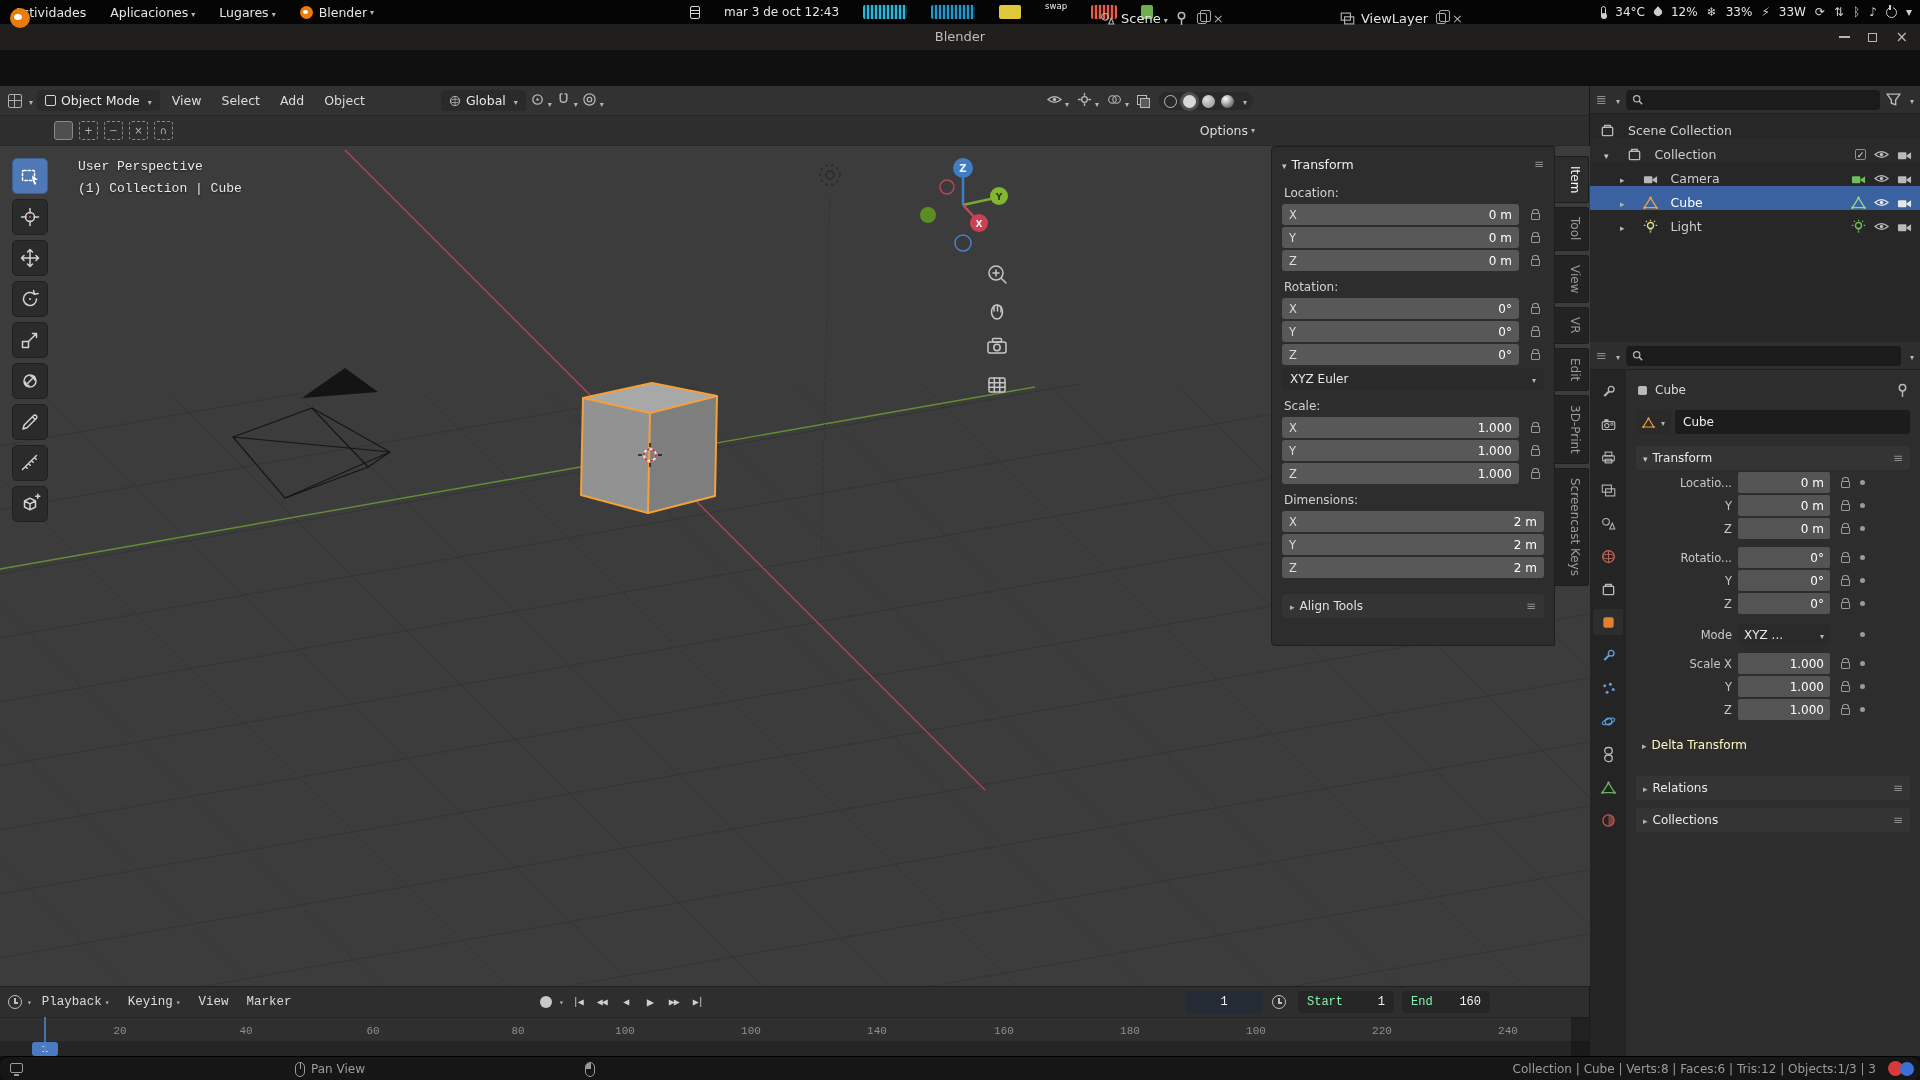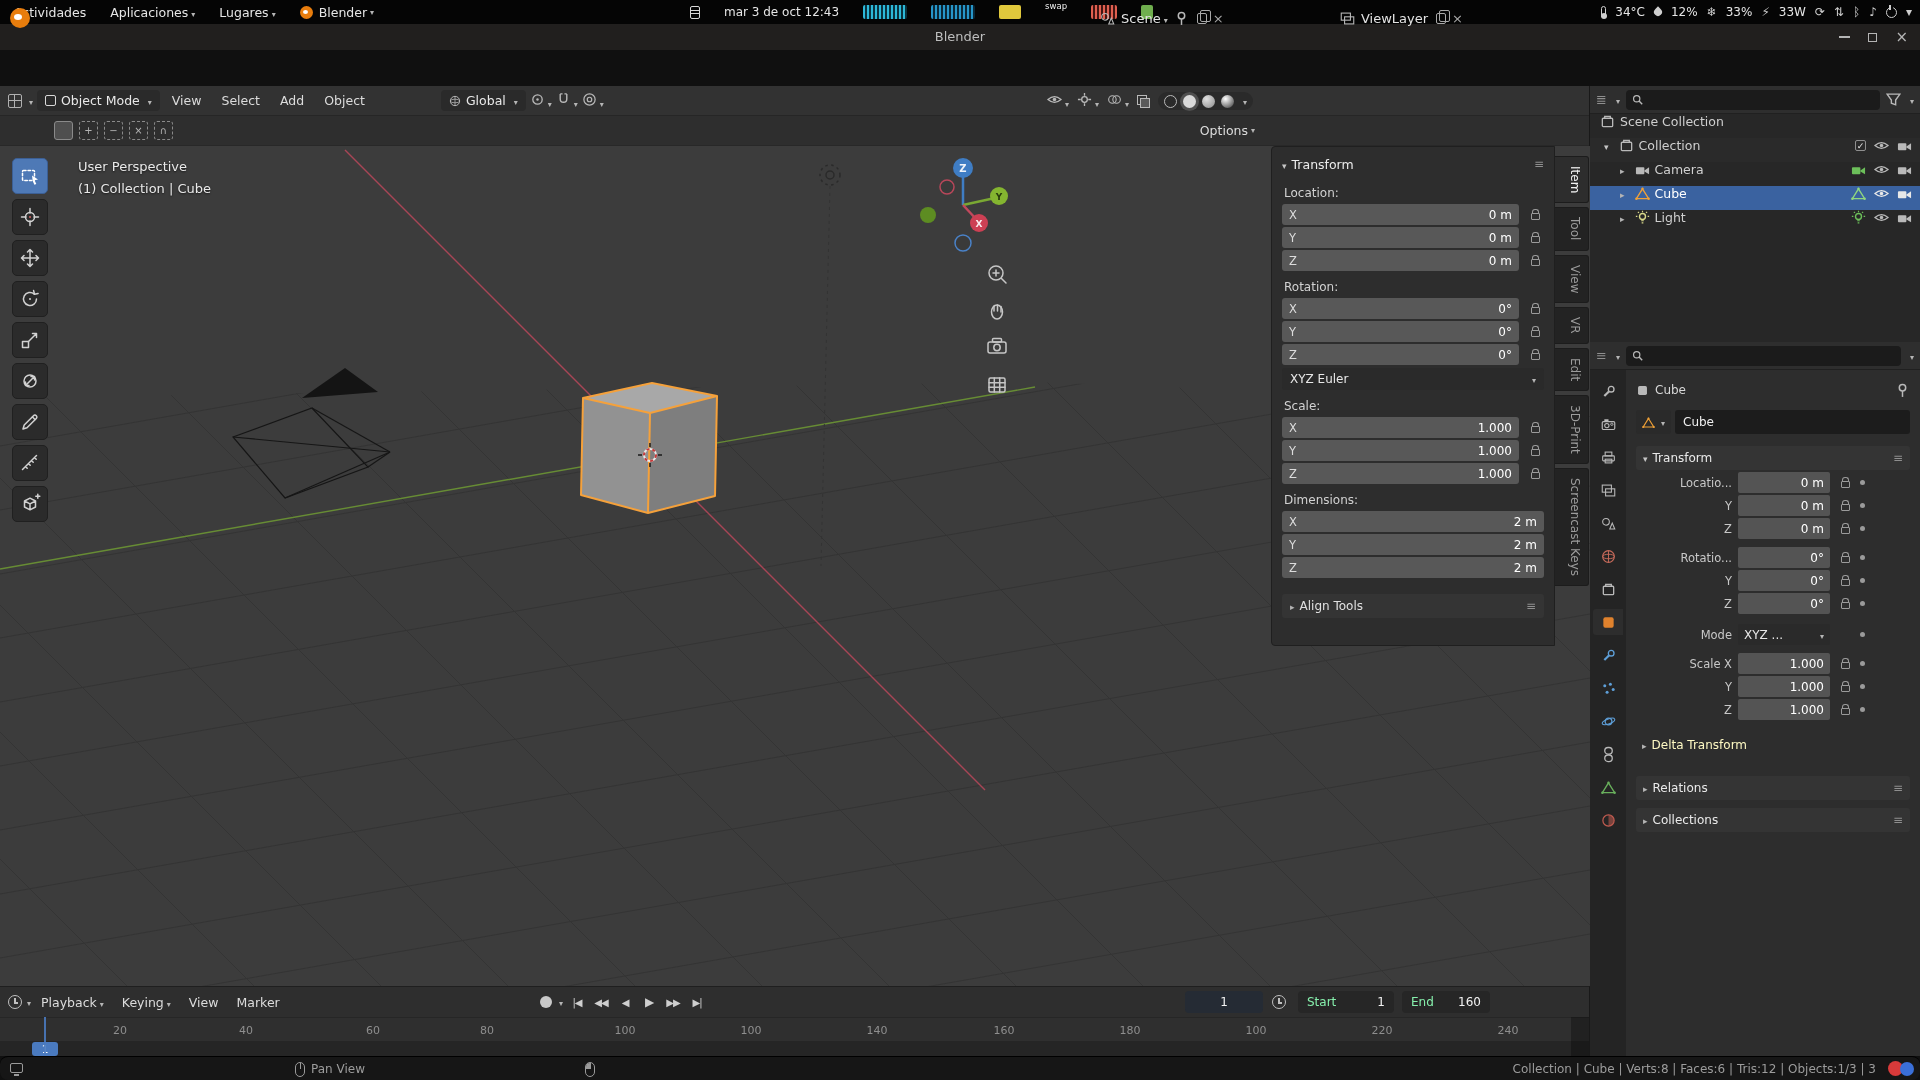--- a/index.html
+++ b/index.html
@@ -76,21 +76,21 @@
   .ball.solid{background:#d9d9d9;}
   .ball.mat{background:radial-gradient(circle at 35% 30%,#e0e0e0,#8a8a8a);}
   .ball.rend{background:radial-gradient(circle at 35% 30%,#ffffff,#666 75%);}
   .ball.active-ball{box-shadow:0 0 0 3px #4f4f4f;}
   .vp-tools{position:absolute;left:0;top:30px;right:0;height:30px;background:#2e2e2e;border-bottom:1px solid #282828;display:flex;align-items:center;gap:6px;padding-left:54px;z-index:5;}
   .tsq{width:19px;height:19px;border:1px dashed #8a8a8a;border-radius:3px;color:#b5b5b5;font-size:10px;display:flex;align-items:center;justify-content:center;}
   .tsq.on{background:#4f4f4f;border-style:solid;}
   .optbtn{position:absolute;right:334px;display:flex;align-items:center;color:#dcdcdc;font-size:12.5px;}
   .vp-body{position:absolute;left:0;top:60px;right:0;bottom:0;}
   #scene-svg{position:absolute;left:0;top:0;}
-  .vp-text{position:absolute;left:78px;top:10px;font-size:13px;color:#e9e9e9;text-shadow:0 1px 2px rgba(0,0,0,.6);line-height:22px;z-index:3;}
+  .vp-text{position:absolute;left:78px;top:10px;font-size:13px;color:#e9e9e9;text-shadow:0 1px 2px rgba(0,0,0,.6);line-height:22px;z-index:3;font-family:Liberation Mono, monospace;}
   .vp-toolbar{position:absolute;left:12px;top:12px;display:flex;flex-direction:column;gap:5px;z-index:4;}
   .tbtn{width:36px;height:36px;background:rgba(42,42,42,.92);border:1px solid #202020;border-radius:5px;display:flex;align-items:center;justify-content:center;}
   .tbtn svg{width:22px;height:22px;stroke:#d2d2d2;fill:none;stroke-width:1.5;stroke-linecap:round;stroke-linejoin:round;}
   .tbtn.active{background:#4e79b6;border-color:#3c5f94;}
   .tbtn.active svg{stroke:#fff;}
 
   
   .npanel{position:absolute;right:34px;top:0;width:284px;height:500px;background:#2d2d2d;border:1px solid #1f1f1f;border-radius:4px 0 0 4px;padding:4px 10px;z-index:6;font-size:12px;}
   .np-h{display:flex;align-items:center;height:26px;color:#ececec;font-size:12.5px;}
   .np-label{color:#d2d2d2;margin:9px 2px 4px;}
@@ -104,21 +104,21 @@
   .np-drop{height:22px;background:#2a2a2a;border-radius:3px;display:flex;align-items:center;padding:0 8px;margin:3px 0;color:#e8e8e8;}
   .np-collapsed{margin-top:16px;height:24px;background:#343434;border-radius:3px;display:flex;align-items:center;padding:0 8px;color:#e0e0e0;}
   .ntabs{position:absolute;right:0;top:10px;width:34px;display:flex;flex-direction:column;gap:4px;z-index:6;}
   .ntab{writing-mode:vertical-rl;background:#232323;color:#9c9c9c;padding:9px 6px;font-size:12px;border:1px solid #1c1c1c;border-left:none;border-radius:0 3px 3px 0;}
   .ntab.active{background:#2d2d2d;color:#f2f2f2;}
 
   
   #outliner{left:1590px;top:86px;width:330px;height:256px;background:#272727;}
   .ed-header{height:28px;background:#2e2e2e;border-bottom:1px solid #202020;display:flex;align-items:center;gap:6px;padding:0 6px;}
   .search{flex:1;height:20px;background:#1b1b1b;border-radius:4px;display:flex;align-items:center;padding:0 6px;gap:5px;color:#8a8a8a;}
-  .ol-row{height:24px;display:flex;align-items:flex-start;gap:5px;font-size:12.5px;color:#cfcfcf;padding-right:8px;}
+  .ol-row{height:24px;display:flex;align-items:flex-end;gap:13px;font-size:12.5px;color:#cfcfcf;padding-right:8px;}
   .ol-row:nth-child(odd){background:#2a2a2a;}
   .ol-row.selected{background:#3a62a0;color:#fff;}
   .ol-right{margin-left:auto;display:flex;align-items:center;gap:8px;}
   .chk{width:11px;height:11px;background:#2a2a2a;border:1px solid #8f8f8f;border-radius:2px;color:#e8e8e8;font-size:9px;line-height:10px;text-align:center;}
 
   
   #properties{left:1590px;top:342px;width:330px;height:714px;background:#2d2d2d;}
   .pr-body{position:absolute;left:0;top:28px;right:0;bottom:0;display:flex;}
   .pr-tabs{width:36px;background:#242424;padding-top:8px;display:flex;flex-direction:column;align-items:center;gap:7px;}
   .ptab{width:30px;height:26px;display:flex;align-items:center;justify-content:center;color:#b0b0b0;border-radius:3px 0 0 3px;}
@@ -133,21 +133,21 @@
   .prow{display:flex;align-items:center;gap:6px;margin-top:2px;}
   .plabel{width:96px;text-align:right;color:#c8c8c8;font-size:11.5px;flex:none;}
   .pfield{width:92px;height:21px;background:#545454;border-radius:2px;display:flex;align-items:center;padding:0 6px;flex:none;}
   .pfield .val{margin-left:auto;color:#fff;}
   .pfield.dark{background:#2a2a2a;}
   .pdot{width:5px;height:5px;border-radius:50%;background:#9a9a9a;}
   .gap6{height:6px;}.gap8{height:8px;}
   .deltarow{margin-top:14px;display:flex;align-items:center;padding-left:6px;color:#fef9c3;height:22px;}
 
   
-  #timeline{left:0;top:986px;width:1590px;height:70px;background:#2e2e2e;border-top:1px solid #1f1f1f;border-right:1px solid #191919;}
+  #timeline{left:0;top:986px;width:1590px;height:70px;background:#2e2e2e;border-top:1px solid #1f1f1f;border-right:1px solid #191919;font-family:Liberation Mono, monospace;}
   .tl-header{position:absolute;left:0;top:0;right:0;height:30px;display:flex;align-items:center;gap:2px;padding:0 8px;}
   .clockic{width:14px;height:14px;border:1.5px solid #c0c0c0;border-radius:50%;position:relative;flex:none;}
   .clockic:after{content:'';position:absolute;left:5px;top:2px;width:1.5px;height:5px;background:#c0c0c0;}
   .clockic:before{content:'';position:absolute;left:5px;top:6px;width:4px;height:1.5px;background:#c0c0c0;}
   .tl-transport{position:absolute;left:540px;top:0;height:30px;display:flex;align-items:center;gap:4px;}
   .recbtn{width:12px;height:12px;border-radius:50%;background:#c9c9c9;}
   .tpb{min-width:20px;height:20px;display:flex;align-items:center;justify-content:center;color:#cfcfcf;font-size:10px;letter-spacing:-1px;}
   .framefield{position:absolute;left:1185px;top:4px;width:78px;height:22px;background:#252b34;border-radius:4px;display:flex;align-items:center;justify-content:center;color:#f2f2f2;}
   .tl-clock{position:absolute;left:1272px;top:8px;}
   .rangef{position:absolute;top:4px;height:22px;background:#262626;border-radius:4px;display:flex;align-items:center;padding:0 9px;}
@@ -1136,21 +1136,21 @@
     </div>
     <div class="rangef" style="left:1402px;width:88px;">
       <span class="lab">End</span>
         <span class="v">160</span>
     </div>
   </div>
   <div class="tl-ruler">
     <span class="tick" style="left:120px">20</span>
     <span class="tick" style="left:246px">40</span>
     <span class="tick" style="left:373px">60</span>
-    <span class="tick" style="left:487px">80</span>
+    <span class="tick" style="left:518px">80</span>
     <span class="tick" style="left:625px">100</span>
     <span class="tick" style="left:751px">100</span>
     <span class="tick" style="left:877px">140</span>
     <span class="tick" style="left:1004px">160</span>
     <span class="tick" style="left:1130px">180</span>
     <span class="tick" style="left:1256px">100</span>
     <span class="tick" style="left:1382px">220</span>
     <span class="tick" style="left:1508px">240</span>
   </div>
   <div class="tl-track">

